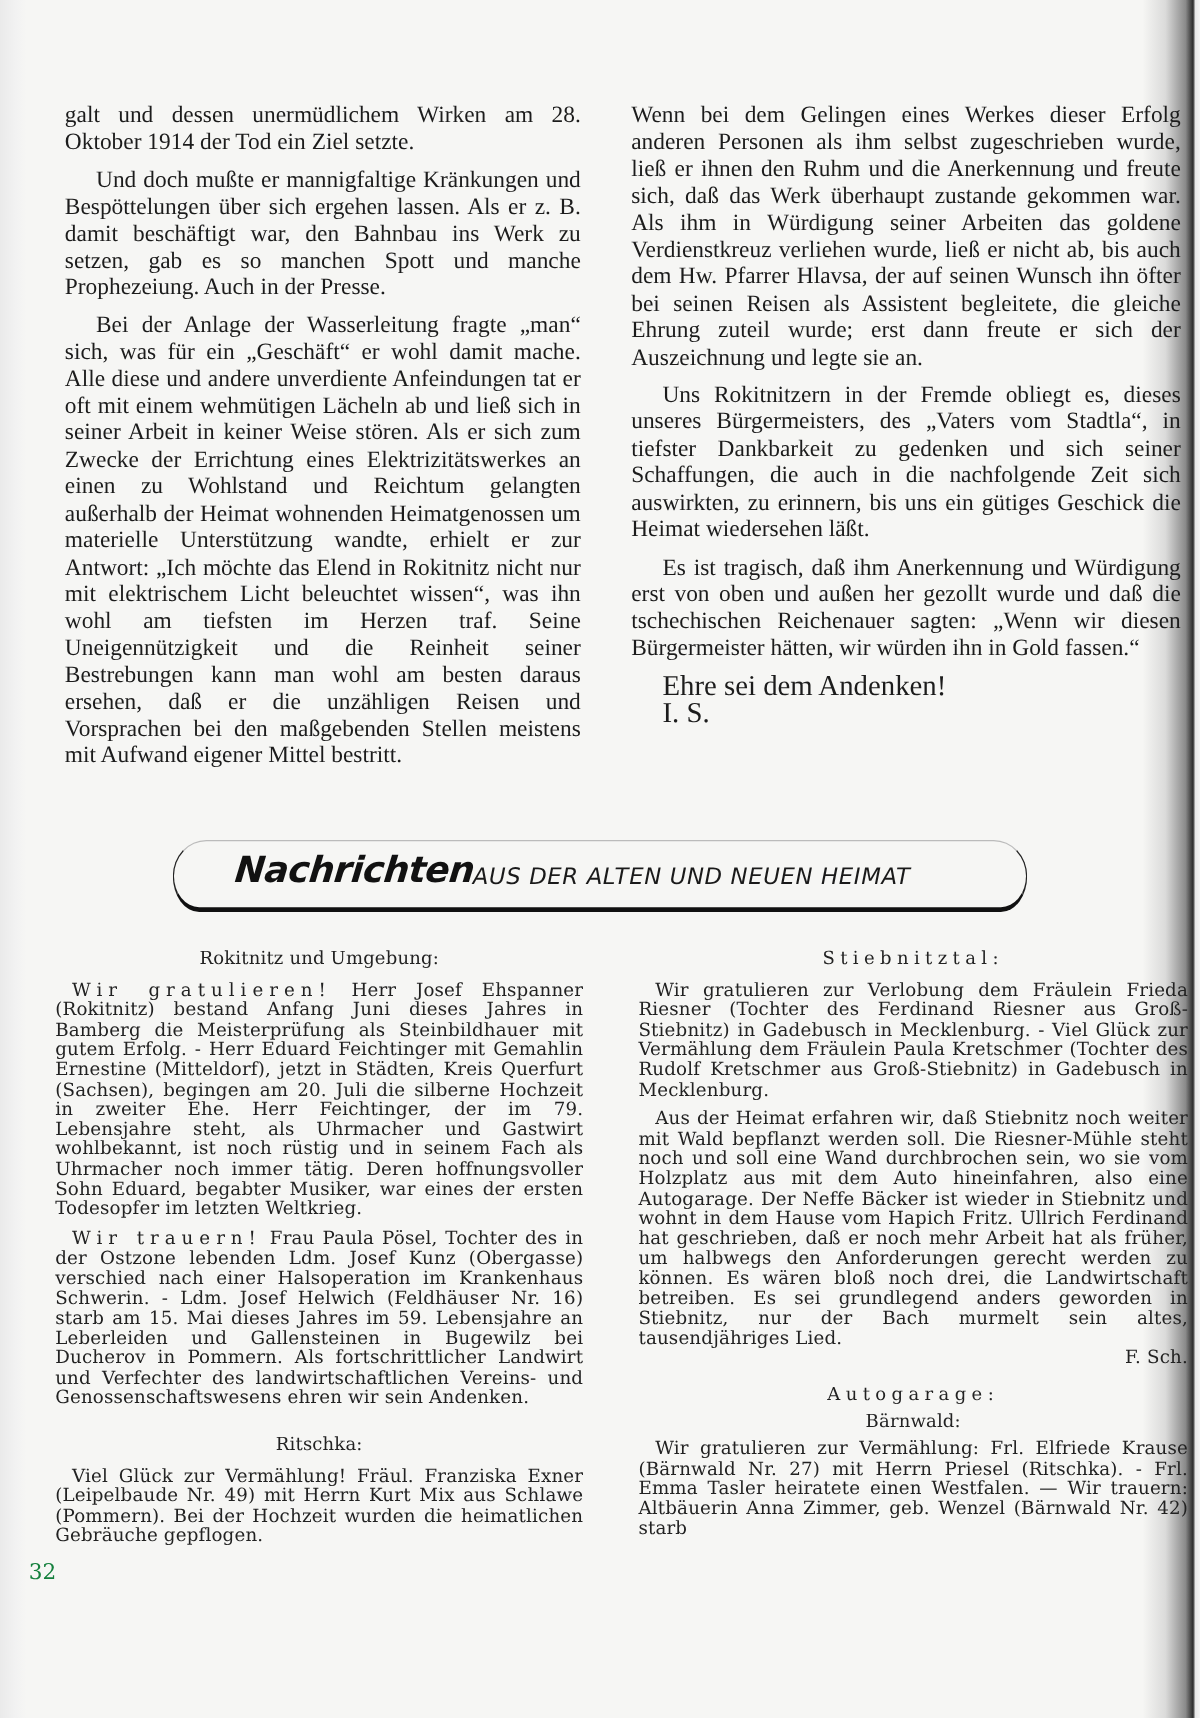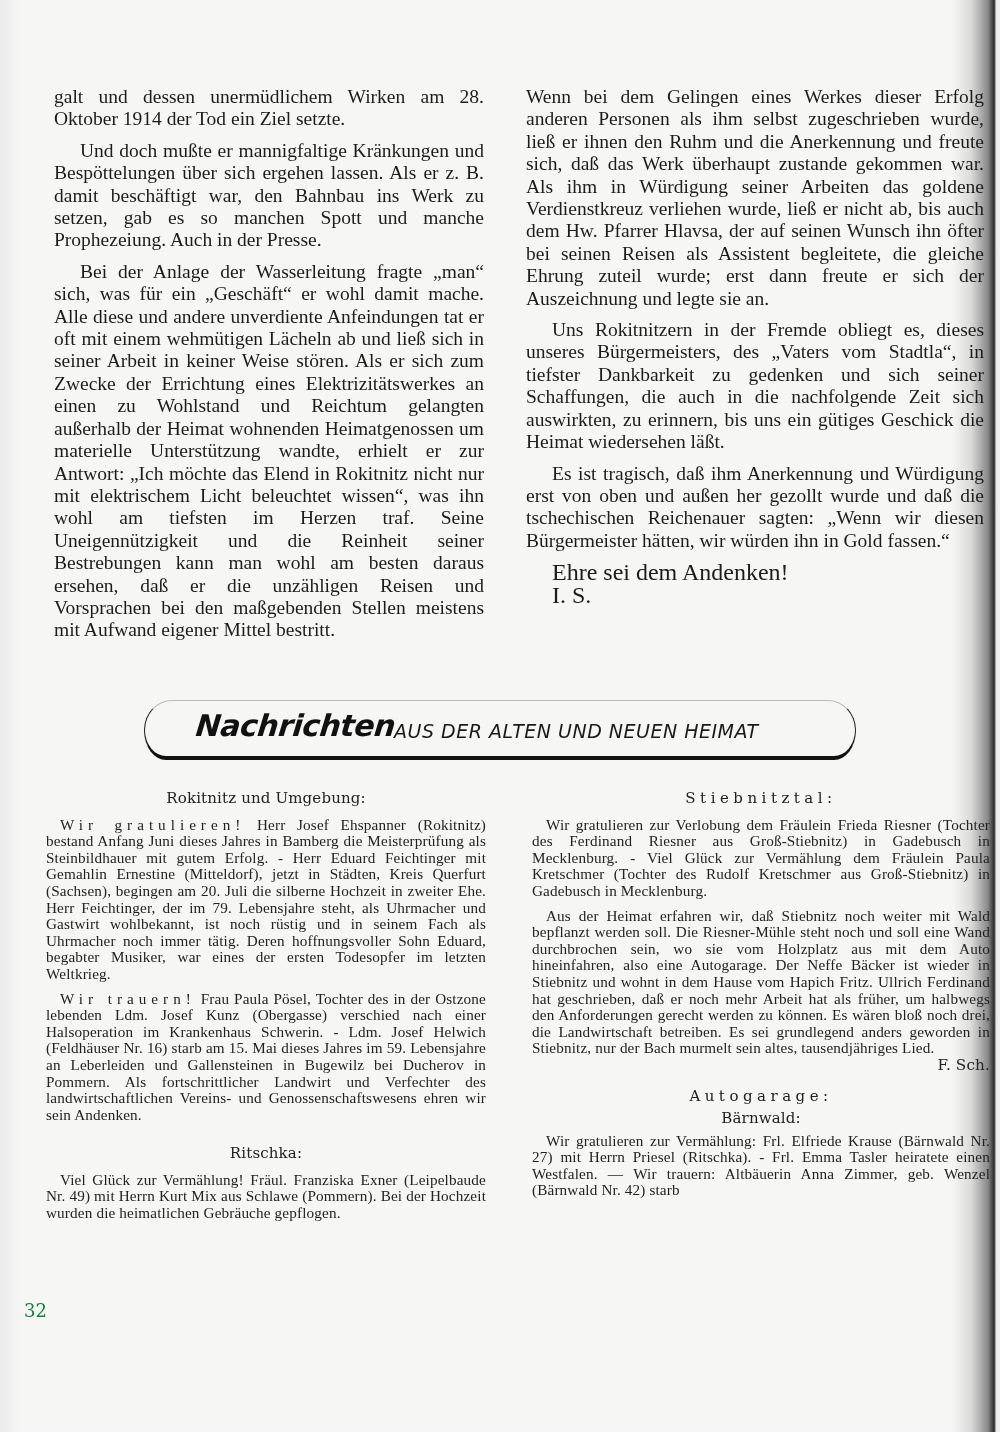--- a/index.html
+++ b/index.html
@@ -49,21 +49,21 @@
     font-family: "DejaVu Sans", sans-serif; font-size: 19px; letter-spacing: 0.5px; color: #1a1a1a; font-style: italic;
   }
 
   .col-bot-left { left: 46px; top: 790px; width: 440px; }
   .col-bot-right { left: 514px; top: 790px; width: 458px; margin-left: 18px; }
   .mono-text {
     font-family: "DejaVu Serif", "Liberation Serif", serif;
     font-size: 15.2px; line-height: 16.6px; text-align: justify; color: #222;
     letter-spacing: 0.15px;
   }
-  .mono-text p { margin: 0 0 8px 0; text-indent: 14px; font-family: Liberation Serif, serif; }
+  .mono-text p { margin: 0 0 8px 0; text-indent: 14px; }
   .section-heading {
     text-align: center; font-weight: normal; font-size: 15px; margin: 0 0 10px 0;
     font-family: "DejaVu Serif", serif;
   }
   .section-heading.spaced { letter-spacing: 4.5px; }
   .spaced-lead { letter-spacing: 5px; }
   .signature-right { text-align: right; display: block; }
   .page-number {
     position: absolute; left: 24px; top: 1300px;
     font-family: "DejaVu Serif", serif; font-size: 18px; color: #15803d;

